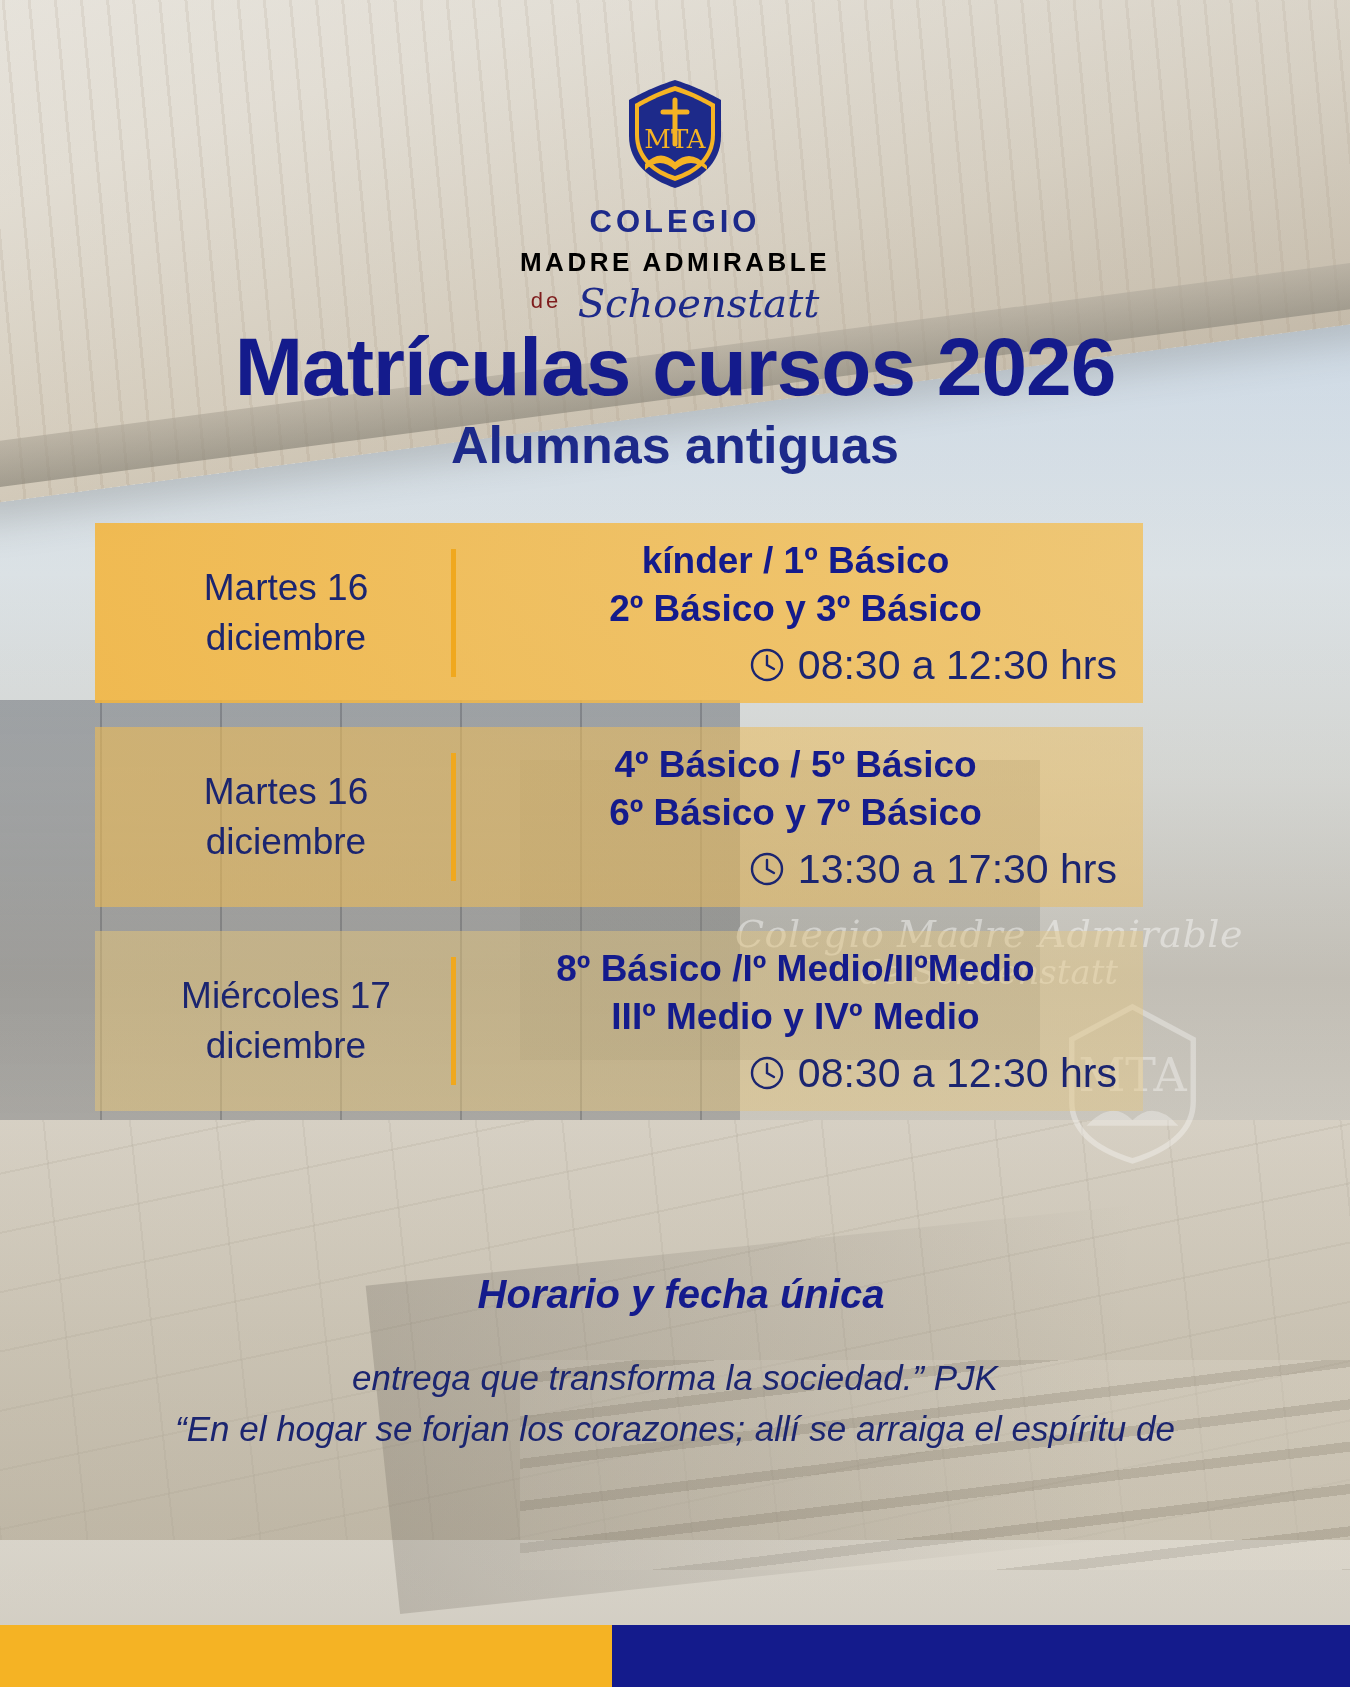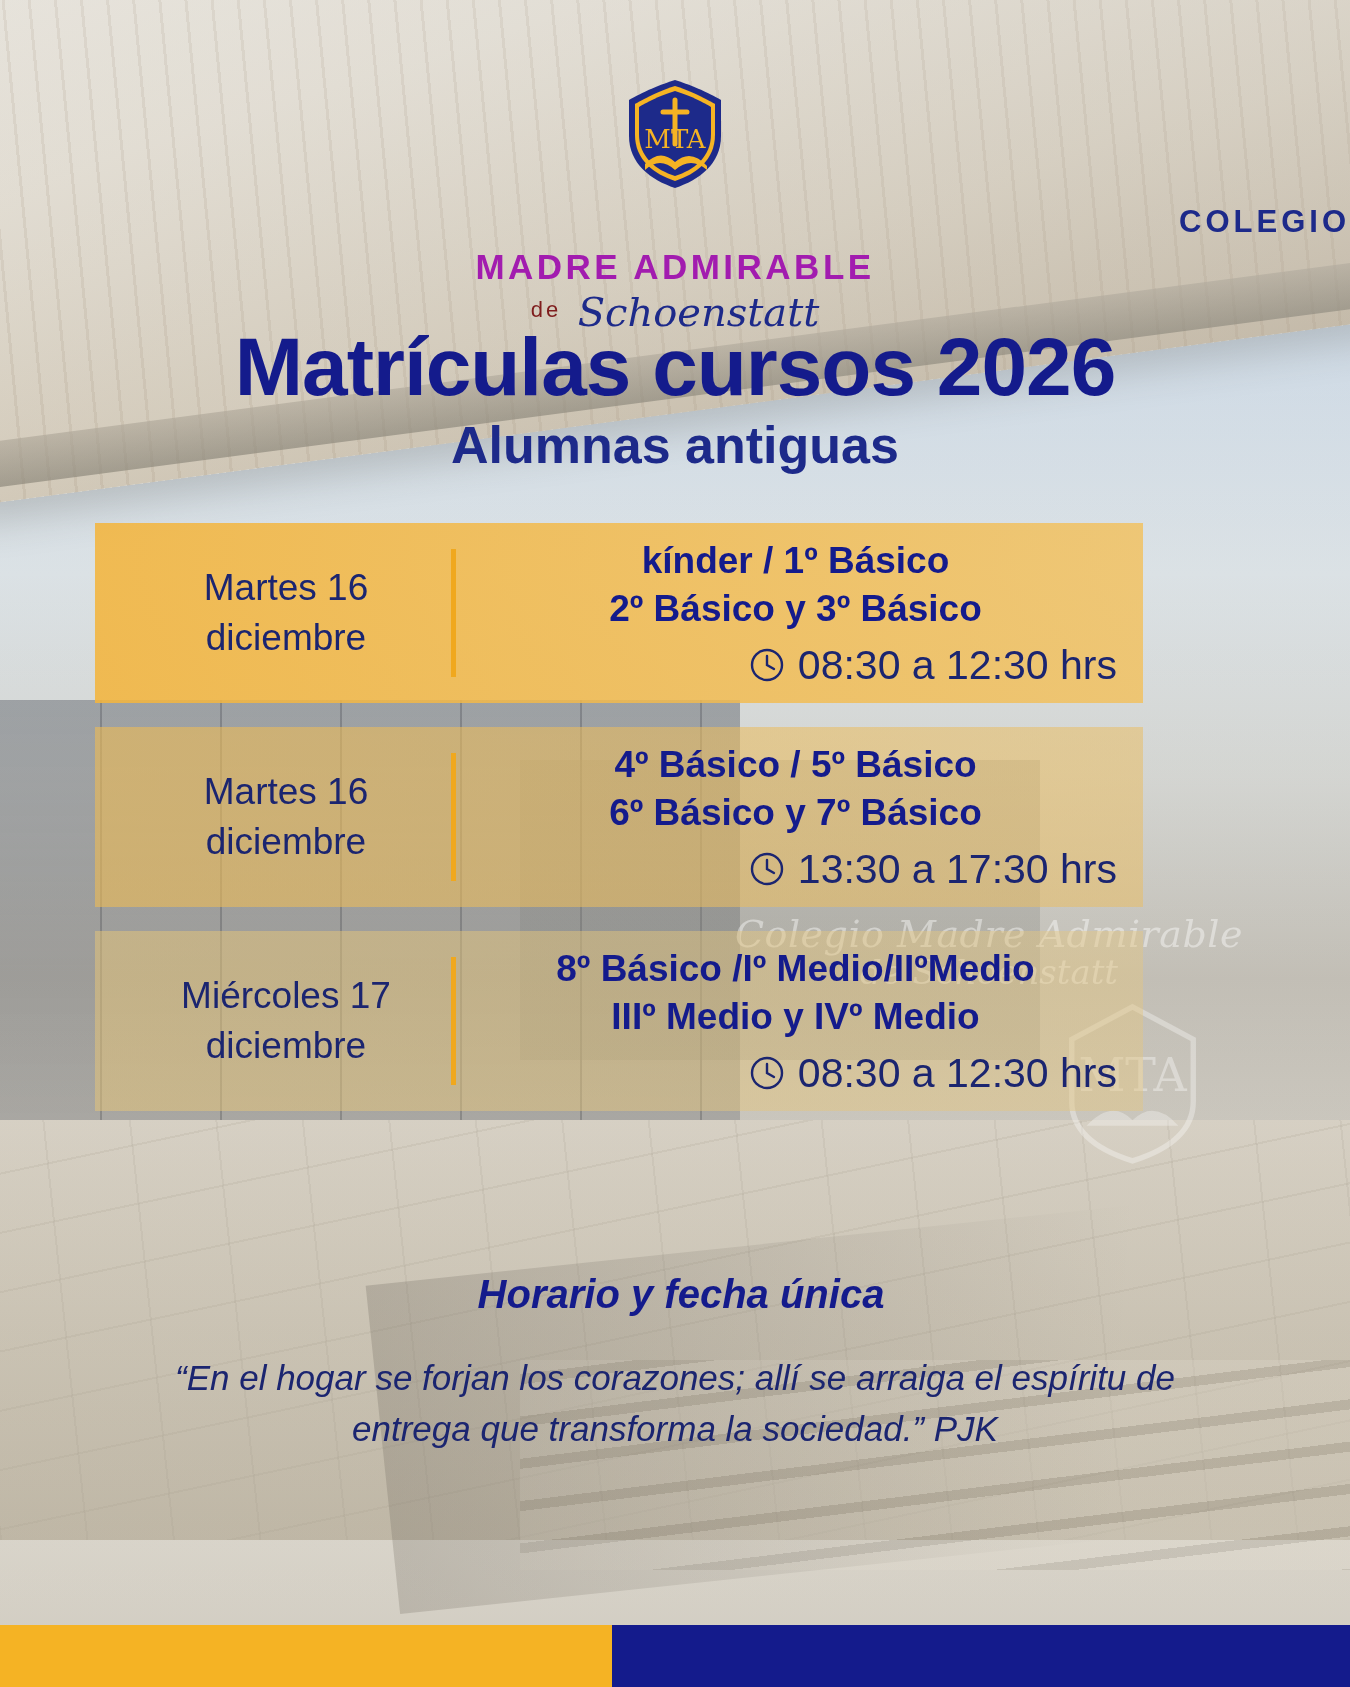--- a/index.html
+++ b/index.html
@@ -117,28 +117,27 @@
     text-align: center;
   }
   .crest { display: block; margin: 0 auto; }
   .logo-colegio {
     margin-top: 14px;
     font-size: 31px;
     font-weight: bold;
     letter-spacing: 4px;
     color: #1d2a8a;
     font-family: "Liberation Sans", sans-serif;
-    text-align: right;
   }
   .logo-name {
     margin-top: 7px;
-    font-size: 35px;
+    font-size: 26px;
     font-weight: bold;
     letter-spacing: 3.5px;
-    color: #a21caf;
+    color: #000000;
   }
   .logo-de {
     font-size: 22px;
     letter-spacing: 3px;
     color: #7f1d1d;
     display: inline-block;
     vertical-align: middle;
   }
   .logo-schoenstatt {
     font-family: "DejaVu Serif", serif;
@@ -356,20 +355,20 @@
           <span>08:30 a 12:30 hrs</span>
         </div>
       </div>
     </div>
 
   </div>
 
   <div class="unique">Horario y fecha única</div>
 
   <div class="quote">
+    <div>entrega que transforma la sociedad.” PJK</div>
     <div>“En el hogar se forjan los corazones; allí se arraiga el espíritu de</div>
-    <div>entrega que transforma la sociedad.” PJK</div>
   </div>
 
   <div class="bottom-bar bar-yellow"></div>
   <div class="bottom-bar bar-blue"></div>
 
 </div>
 
 </body></html>

